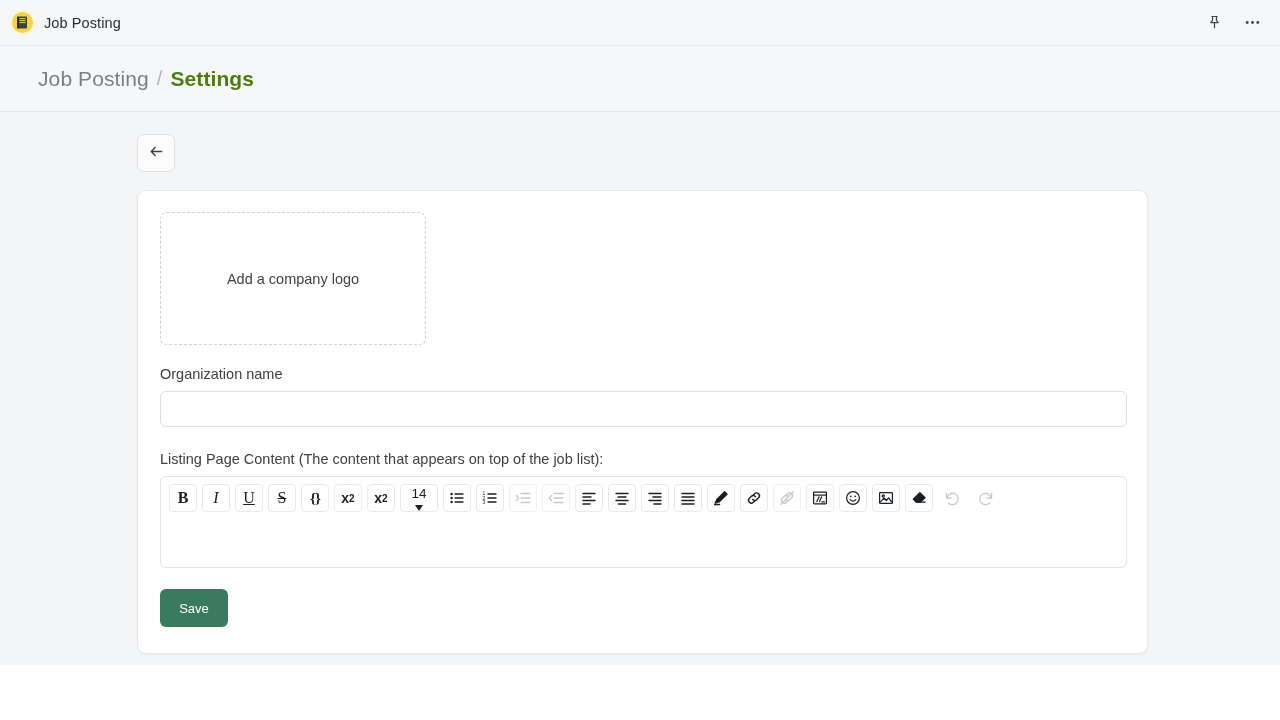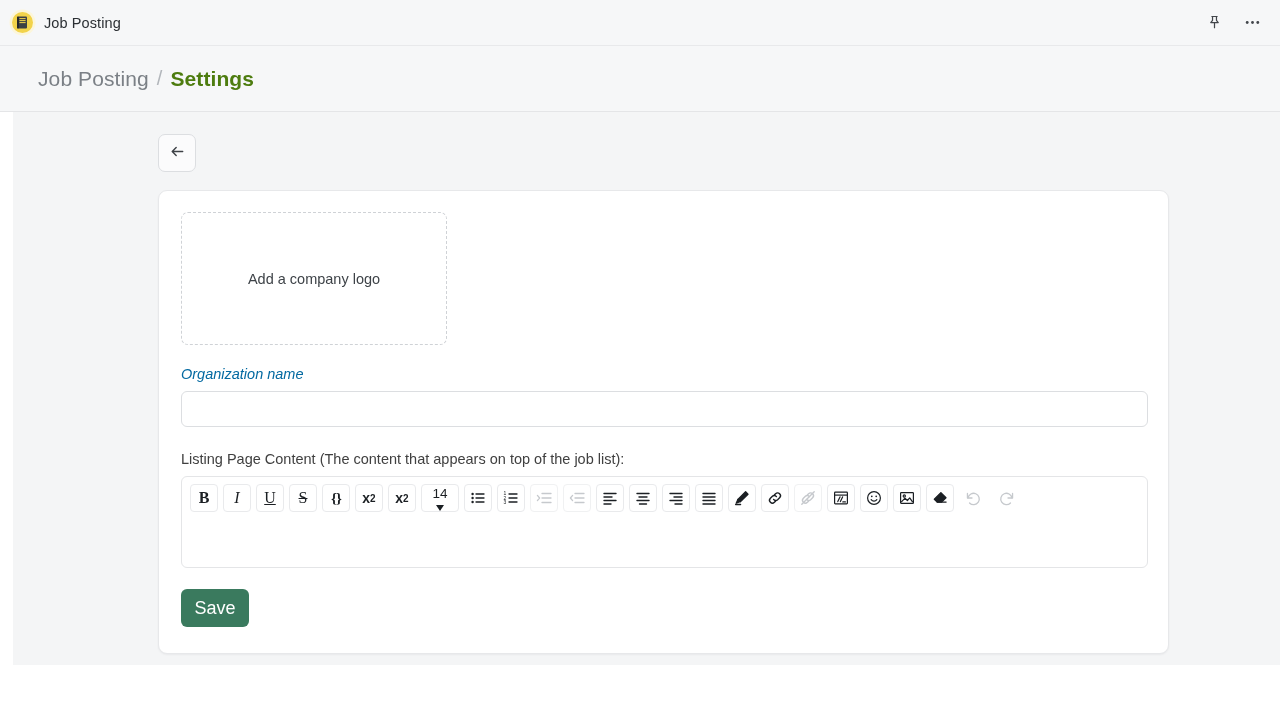--- a/index.html
+++ b/index.html
@@ -69,23 +69,22 @@
     font-size: 21px;
     color: #4d7c0f;
     font-weight: bold;
     letter-spacing: .1px;
   }
 
   
   .content {
     height: 553px;
     background: #f4f5f6;
-    padding: 22px 0 0 12px;
+    padding: 22px 0 0 4px;
     overflow: hidden;
-    margin-left: 13px;
   }
   .content-inner { padding-left: 133px; }
 
   .back-btn {
     width: 38px; height: 38px;
     background: #fbfbfc;
     border: 1px solid #dcdee1;
     border-radius: 7px;
     display: flex; align-items: center; justify-content: center;
     color: #3d4146;
@@ -111,24 +110,23 @@
     margin-bottom: 21px;
     background: #fff;
   }
   .logo-drop-text {
     font-size: 14.5px;
     color: #3e4348;
   }
 
   .field-label {
     font-size: 14.5px;
-    color: #0369a1;
+    color: #404040;
     margin-bottom: 9px;
     display: block;
-    font-style: italic;
   }
   .text-input {
     width: 967px; height: 36px;
     border: 1px solid #dcdee1;
     border-radius: 6px;
     background: #fff;
     padding: 0 11px;
     font-size: 14px;
     font-family: "Liberation Sans", sans-serif;
     color: #1d2125;
@@ -201,21 +199,21 @@
     outline: none;
   }
 
   .save-btn {
     margin-top: 21px;
     width: 68px; height: 38px;
     background: #3a7a5e;
     border: none;
     border-radius: 6px;
     color: #ffffff;
-    font-size: 18px;
+    font-size: 13px;
     font-family: "Liberation Sans", sans-serif;
     cursor: pointer;
   }
 </style>
 </head>
 <body>
 
 <div class="appbar">
   <div class="app-ident">
     <span class="app-badge">

